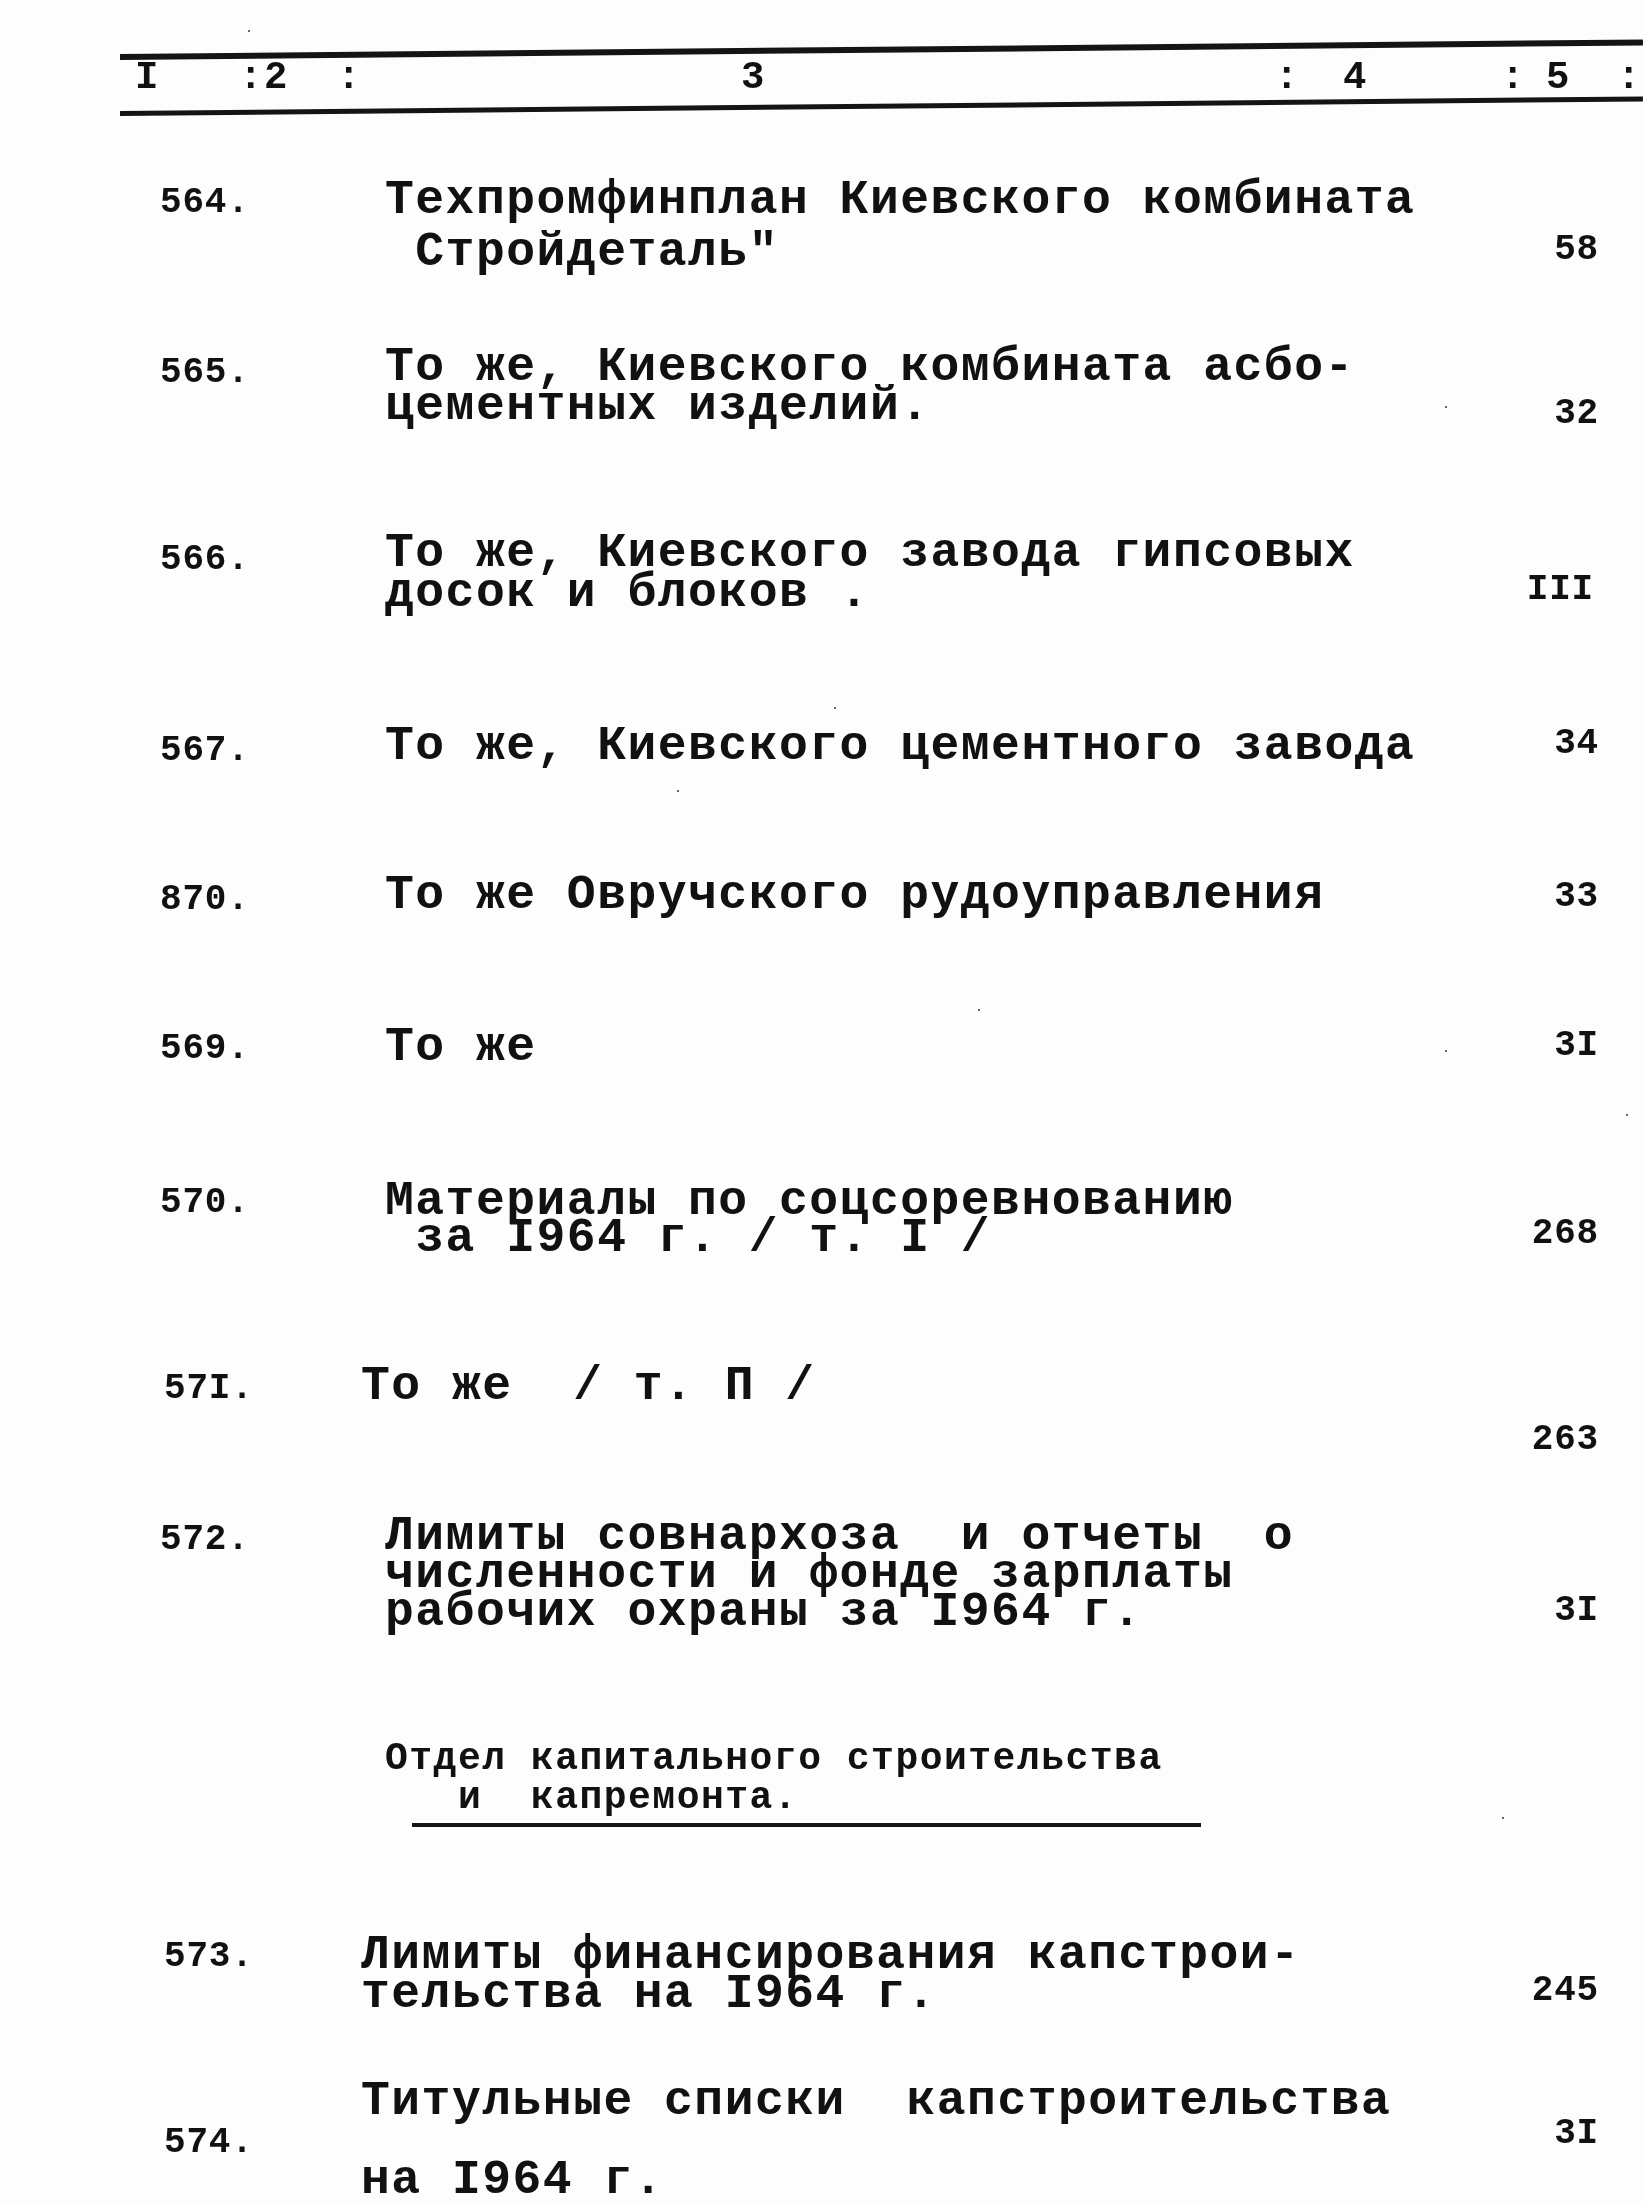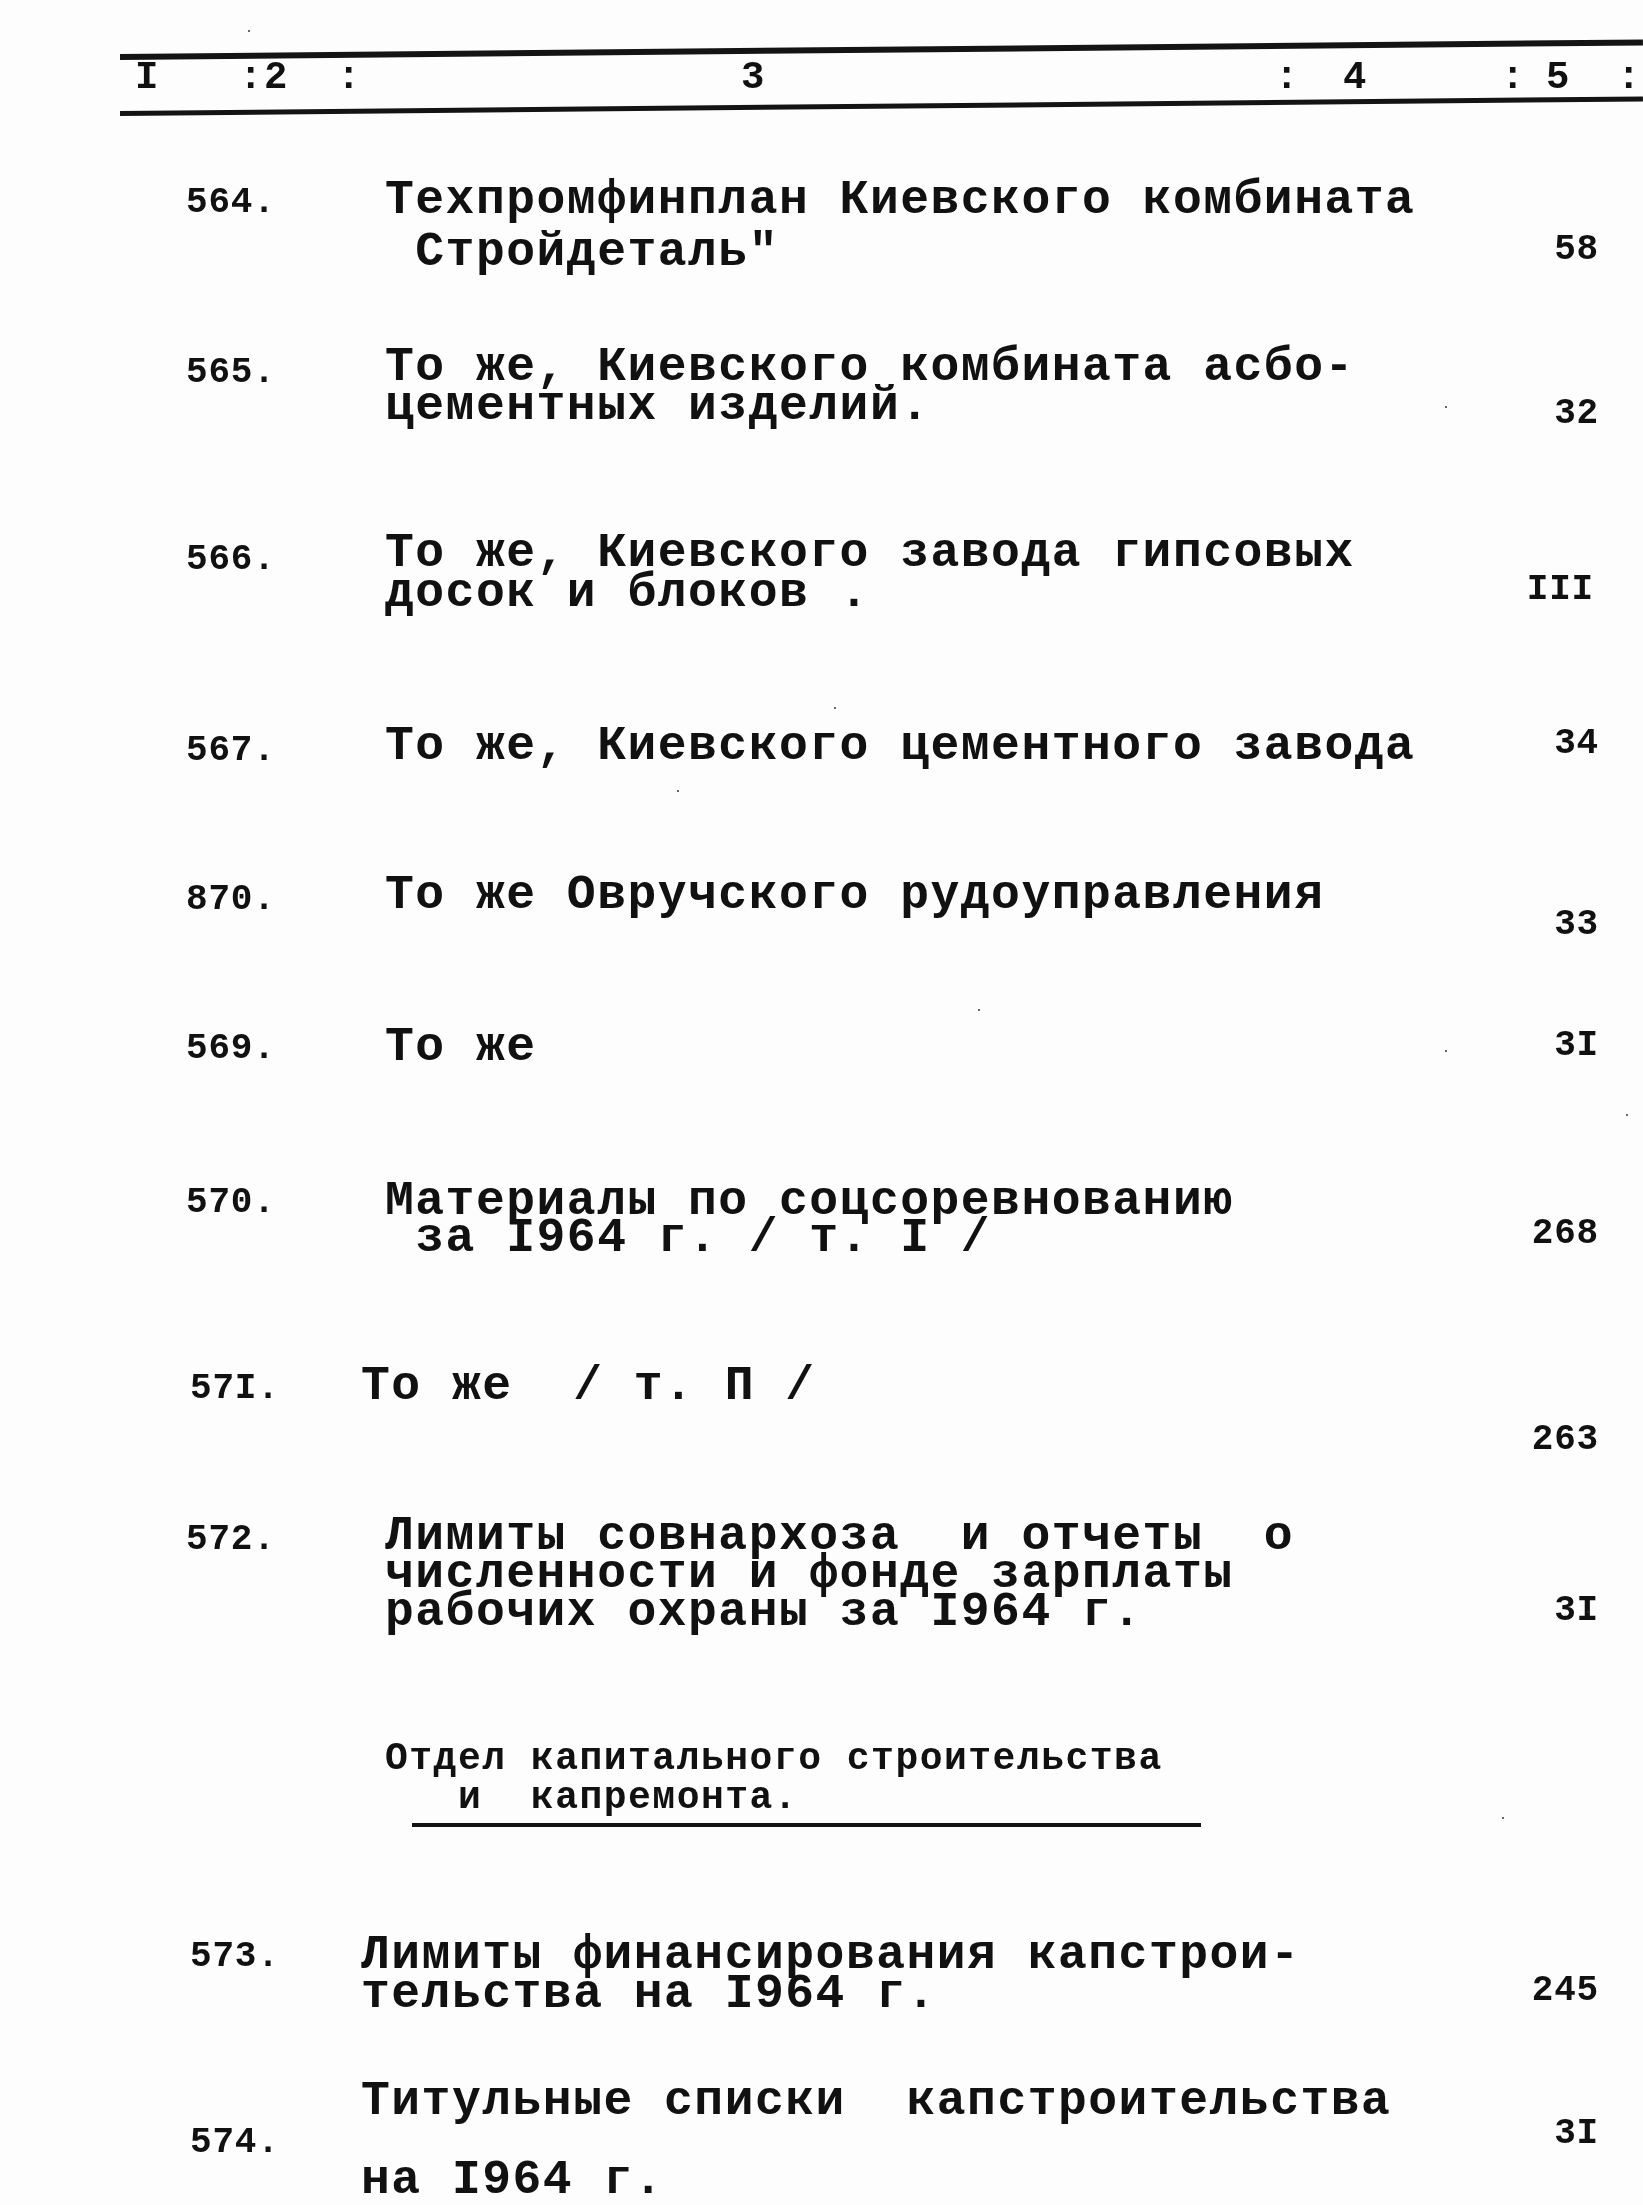--- a/index.html
+++ b/index.html
@@ -19,21 +19,21 @@
     position: absolute; left: 120px; top: 111px; width: 1523px; height: 5.3px;
     background: #141414; transform: rotate(-0.55deg); transform-origin: left center;
   }
   .hdr-cell {
     position: absolute; top: 59px; font-size: 39px; font-weight: bold;
     line-height: 1; letter-spacing: 1.5px;
   }
 
   .num {
     position: absolute; left: 160px; font-size: 36px; font-weight: bold;
-    letter-spacing: 0.8px; line-height: 1; margin-left: 26px;
+    letter-spacing: 0.8px; line-height: 1;
   }
   .title {
     position: absolute; font-size: 48px; font-weight: bold;
     line-height: 39px; letter-spacing: 1.5px; white-space: pre;
   }
   .sheets {
     position: absolute; right: 45px; font-size: 36px; font-weight: bold;
     line-height: 1; text-align: right; letter-spacing: 0.8px;
   }
   .section {
@@ -85,21 +85,21 @@
 
   <div>
     <div class="num" style="top:733px;">567.</div>
     <div class="title" style="left:385px; top:727px;">То же, Киевского цементного завода</div>
     <div class="sheets" style="top:726px;">34</div>
   </div>
 
   <div>
     <div class="num" style="top:882px;">870.</div>
     <div class="title" style="left:385px; top:876px;">То же Овручского рудоуправления</div>
-    <div class="sheets" style="top:879px;margin-top:28px;">33</div>
+    <div class="sheets" style="top:879px;">33</div>
   </div>
 
   <div>
     <div class="num" style="top:1031px;">569.</div>
     <div class="title" style="left:385px; top:1028px;">То же</div>
     <div class="sheets" style="top:1028px;">3I</div>
   </div>
 
   <div>
     <div class="num" style="top:1185px;">570.</div>

